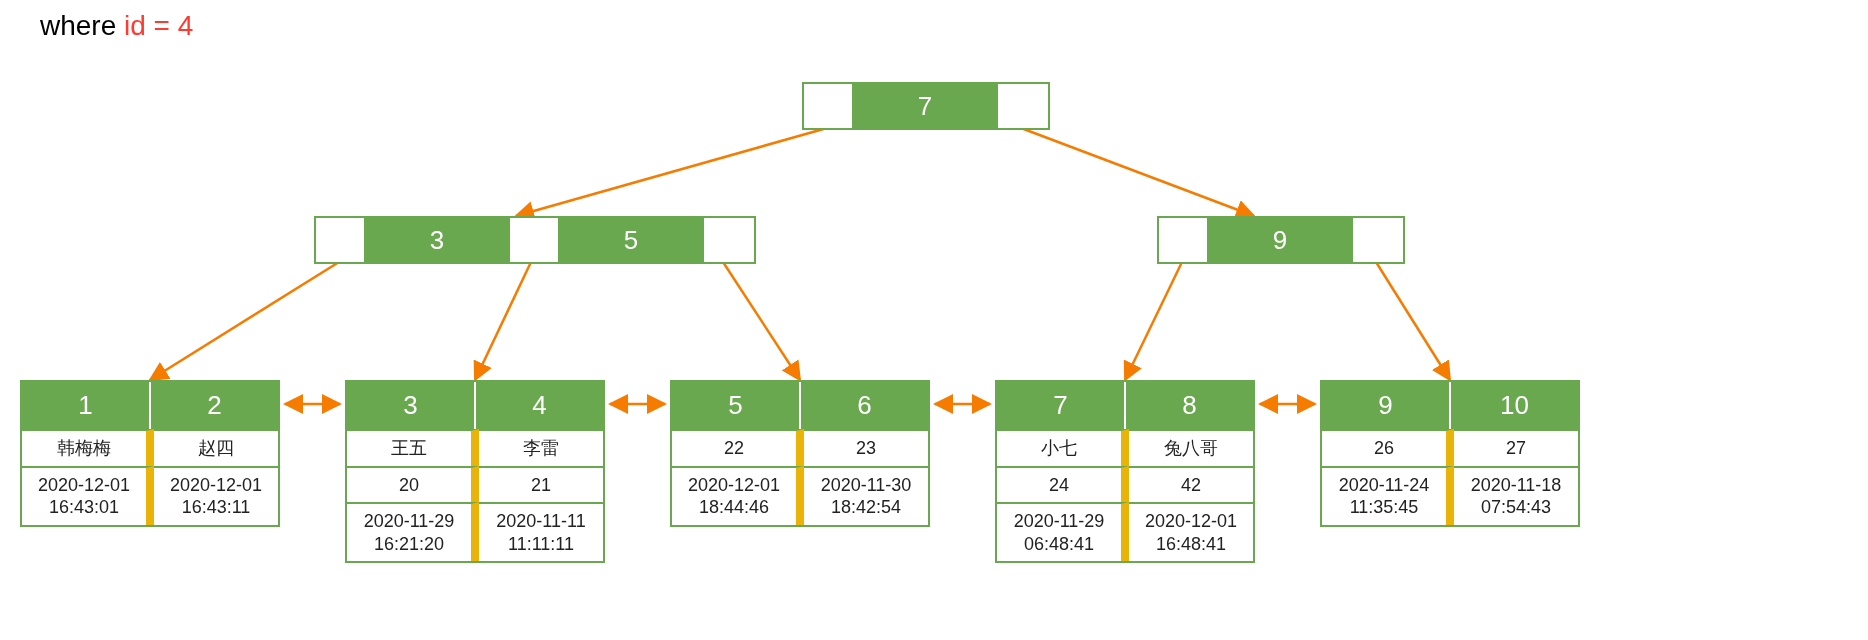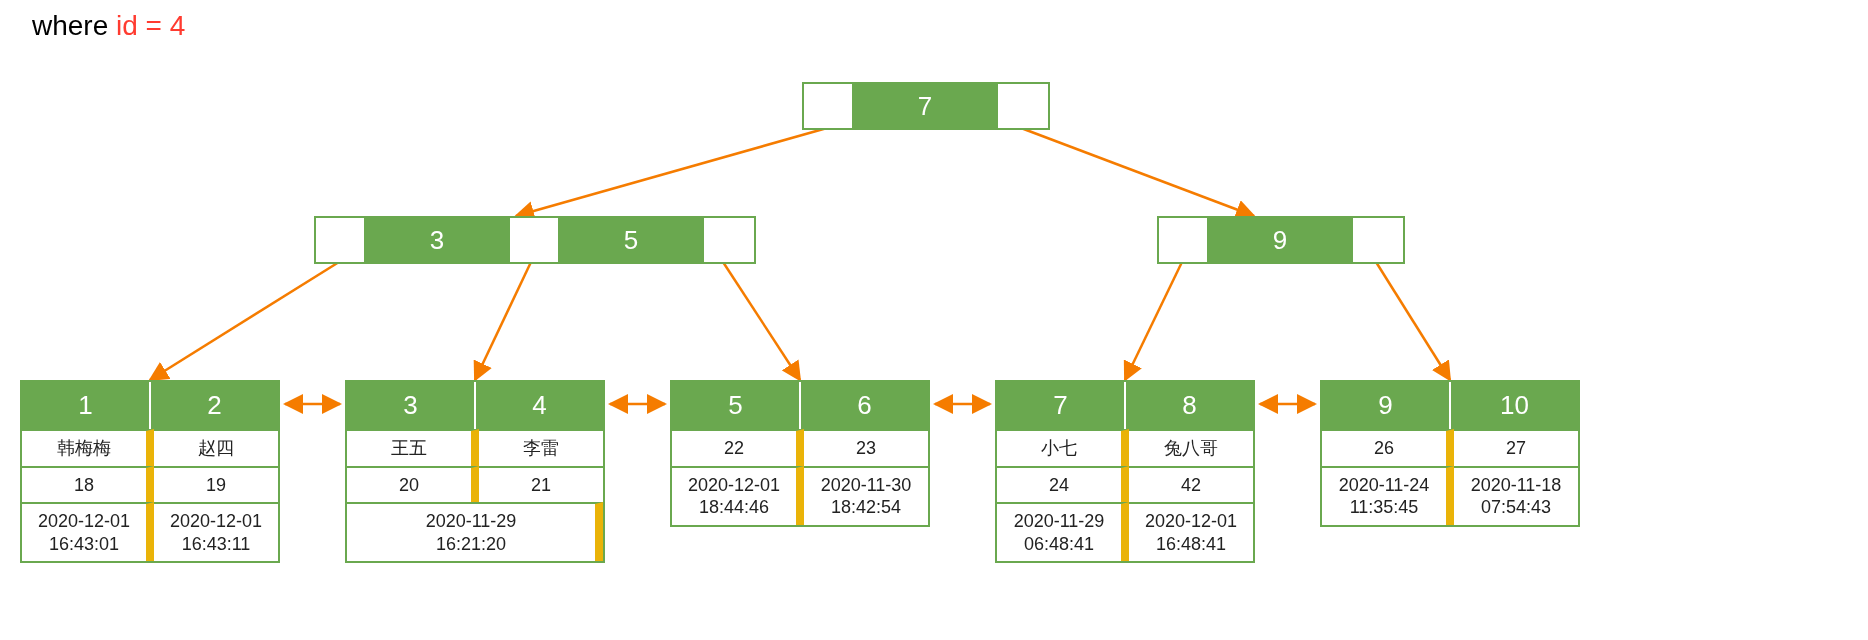--- a/index.html
+++ b/index.html
@@ -89,21 +89,21 @@
     color: #222;
     line-height: 1.25;
   }
   .leaf .row > div:first-child {
     border-right: 8px solid #eab308;
   }
 </style>
 </head>
 <body>
 
-<div class="title" style="left:32px; top:10px;">
+<div class="title" style="left:40px; top:10px;">
   <span>where </span><span class="hl">id = 4</span>
 </div>
 
 <svg class="connectors">
   <defs>
     <marker id="ah" viewBox="0 0 10 10" refX="9" refY="5" markerWidth="8" markerHeight="8" orient="auto-start-reverse">
       <path d="M 0 0 L 10 5 L 0 10 z" fill="#f57c00"></path>
     </marker>
   </defs>
 
@@ -149,24 +149,20 @@
   <div class="leaf">
     <div class="head">
       <div>1</div>
       <div>2</div>
     </div>
     <div class="row">
         <div>韩梅梅</div>
         <div>赵四</div>
       </div>
     <div class="row">
-        <div>18</div>
-        <div>19</div>
-      </div>
-    <div class="row">
         <div>2020-12-01<br>16:43:01</div>
         <div>2020-12-01<br>16:43:11</div>
       </div>
   </div>
 
   <div class="gap"></div>
 
   <div class="leaf">
     <div class="head">
       <div>3</div>
@@ -175,20 +171,21 @@
     <div class="row">
         <div>王五</div>
         <div>李雷</div>
       </div>
     <div class="row">
         <div>20</div>
         <div>21</div>
       </div>
     <div class="row">
         <div>2020-11-29<br>16:21:20</div>
+        <div>2020-11-11<br>11:11:11</div>
       </div>
   </div>
 
   <div class="gap"></div>
 
   <div class="leaf">
     <div class="head">
       <div>5</div>
       <div>6</div>
     </div>

